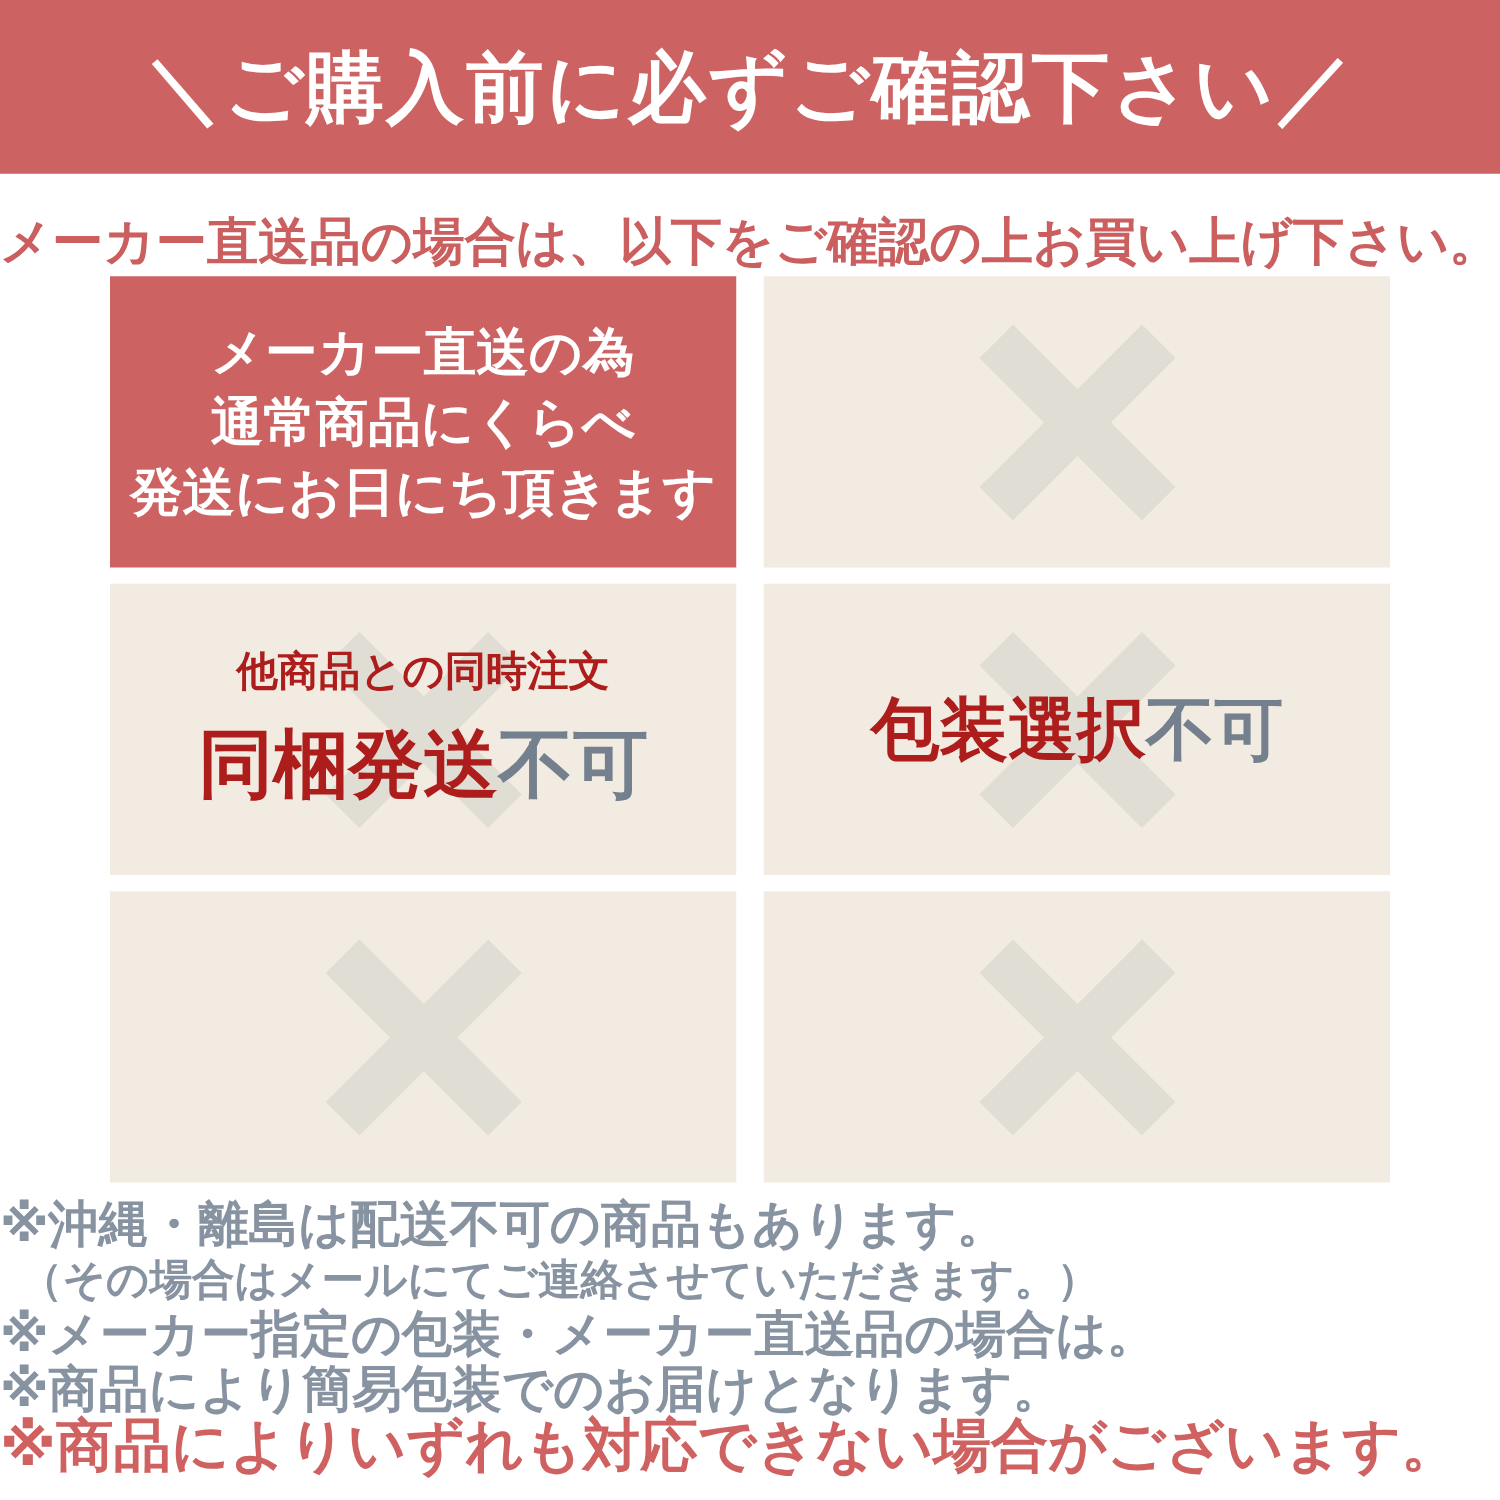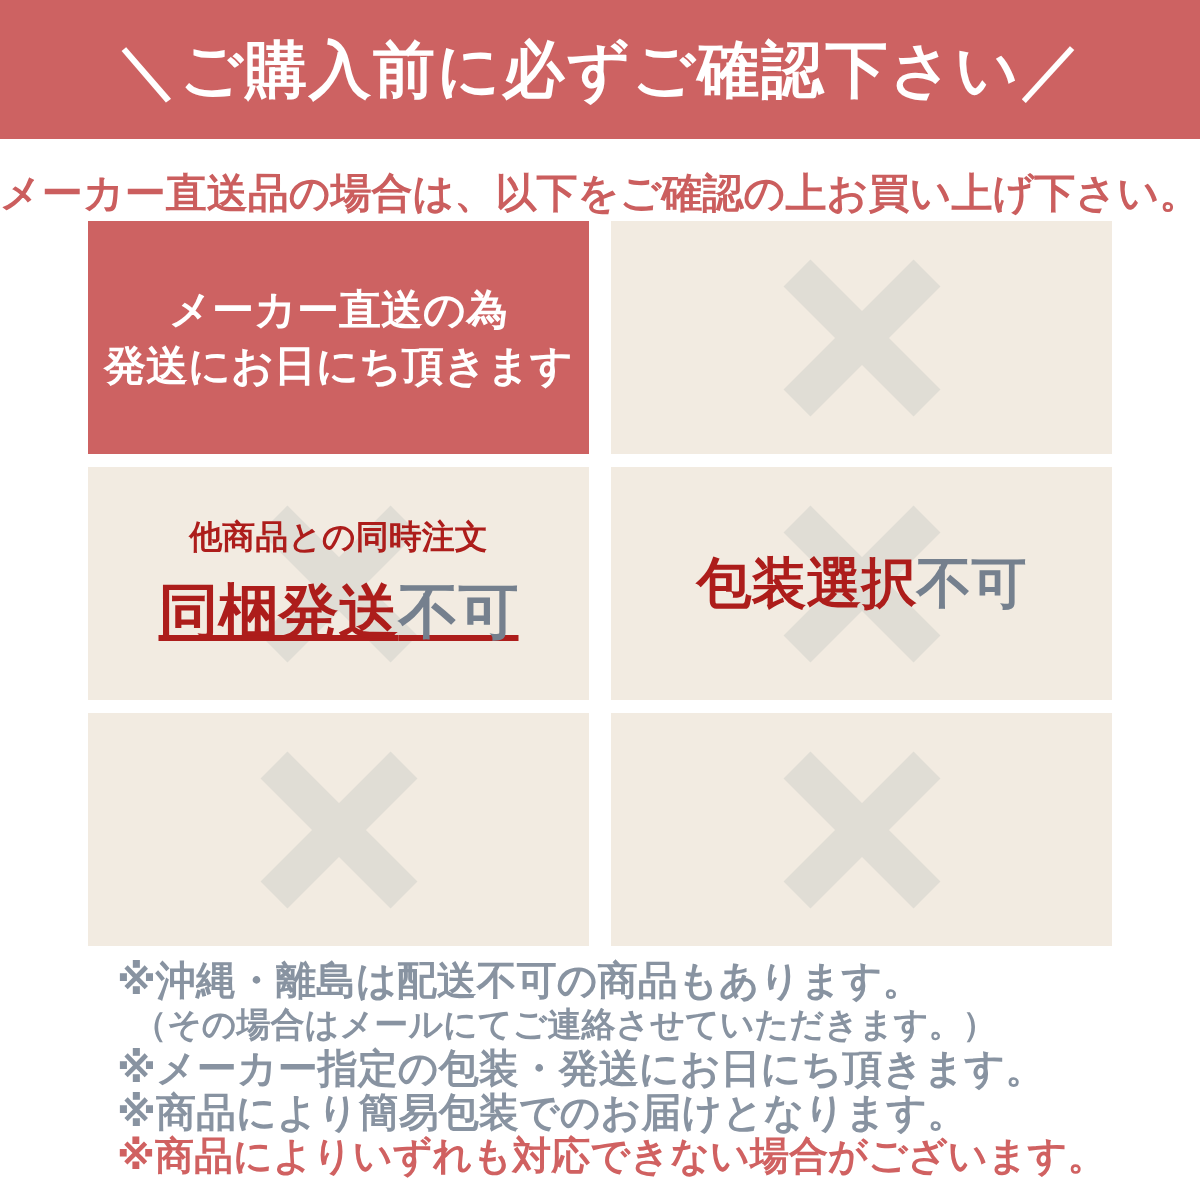--- a/index.html
+++ b/index.html
@@ -77,21 +77,21 @@
     line-height: 56px;
     font-weight: bold;
   }
 
   .main-line {
     font-size: 55px;
     font-weight: bold;
     color: var(--accent-red, #ad1d1b);
     white-space: nowrap;
   }
-  .main-line.xl { font-size: 60px; text-decoration: underline; }
+  .main-line.xl { font-size: 60px; }
   .suffix { color: var(--slate-gray, #75808e); }
 
   .sub-line {
     color: var(--accent-red, #ad1d1b);
     font-size: 33px;
     font-weight: bold;
     margin-bottom: 12px;
     white-space: nowrap;
   }
   .sub-line.narrow { font-size: 31px; }
@@ -117,48 +117,48 @@
   .fee-tail {
     color: var(--slate-gray, #75808e);
     font-size: 35px;
     font-weight: bold;
     line-height: 42px;
   }
 
   
   .notes {
     margin-top: 12px;
-    padding-left: 117px;
   }
   .note {
     color: var(--note-gray, #8893a1);
     font-size: 40px;
     line-height: 44px;
     font-weight: 600;
     white-space: nowrap;
   }
   .note.small { font-size: 34px; padding-left: 16px; }
-  .note.accent { color: var(--note-accent, #d06161); font-size: 39px; }
+  .note.accent { color: var(--note-accent, #d06161); font-size: 46px; }
 </style>
 </head>
 <body>
 
 <div class="band">
   <div class="title">＼ご購入前に必ずご確認下さい／</div>
 </div>
 
 <div class="subtitle-wrap">
   <div class="subtitle">メーカー直送品の場合は、以下をご確認の上お買い上げ下さい。</div>
 </div>
 
 <div class="grid">
 
   <div class="cell red">
     <div class="content white-lines">
       <div>メーカー直送の為</div>
+      <div>通常商品にくらべ</div>
       <div>発送にお日にち頂きます</div>
     </div>
   </div>
 
   <div class="cell beige">
     <svg class="xmark" width="170" height="170" viewBox="0 0 170 170">
       <line x1="20" y1="20" x2="150" y2="150"></line>
       <line x1="150" y1="20" x2="20" y2="150"></line>
     </svg>
   </div>
@@ -200,16 +200,16 @@
       <line x1="20" y1="20" x2="150" y2="150"></line>
       <line x1="150" y1="20" x2="20" y2="150"></line>
     </svg>
   </div>
 
 </div>
 
 <div class="notes">
   <div class="note">※沖縄・離島は配送不可の商品もあります。</div>
   <div class="note small">（その場合はメールにてご連絡させていただきます。）</div>
-  <div class="note">※メーカー指定の包装・発送にお日にち頂きます。</div>
+  <div class="note">※メーカー指定の包装・メーカー直送品の場合は。</div>
   <div class="note">※商品により簡易包装でのお届けとなります。</div>
   <div class="note accent">※商品によりいずれも対応できない場合がございます。</div>
 </div>
 
 </body></html>

